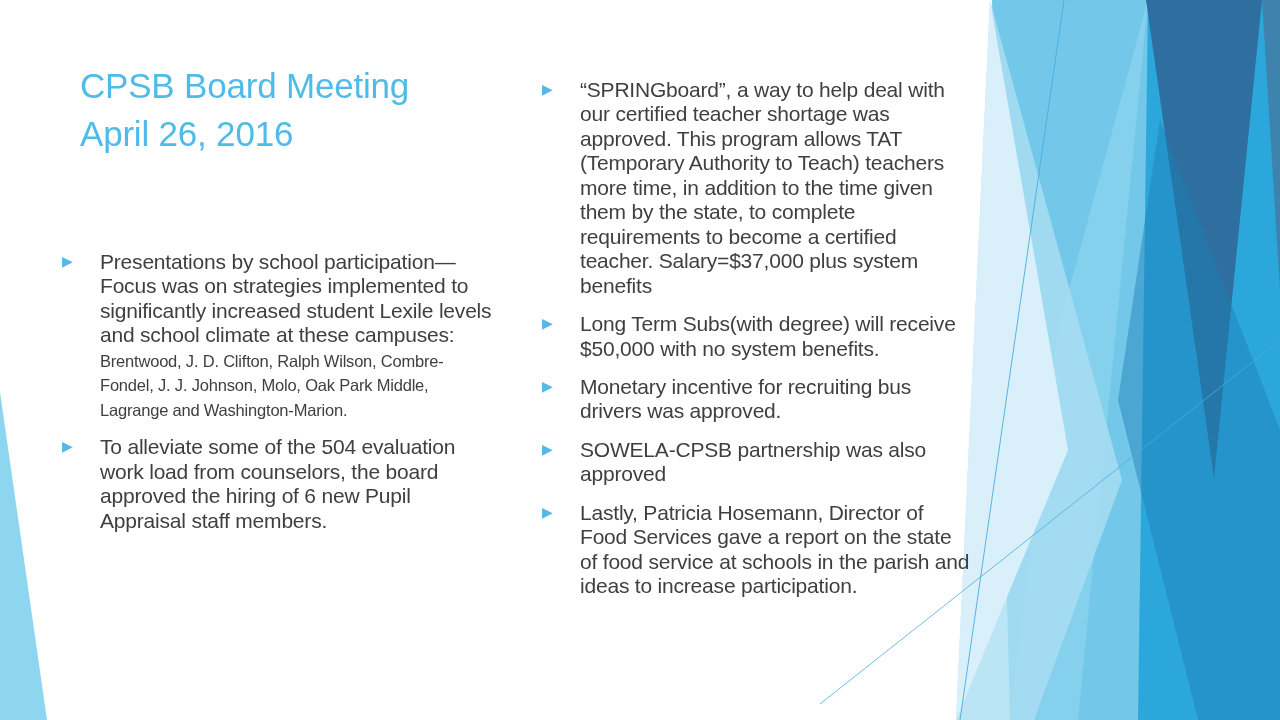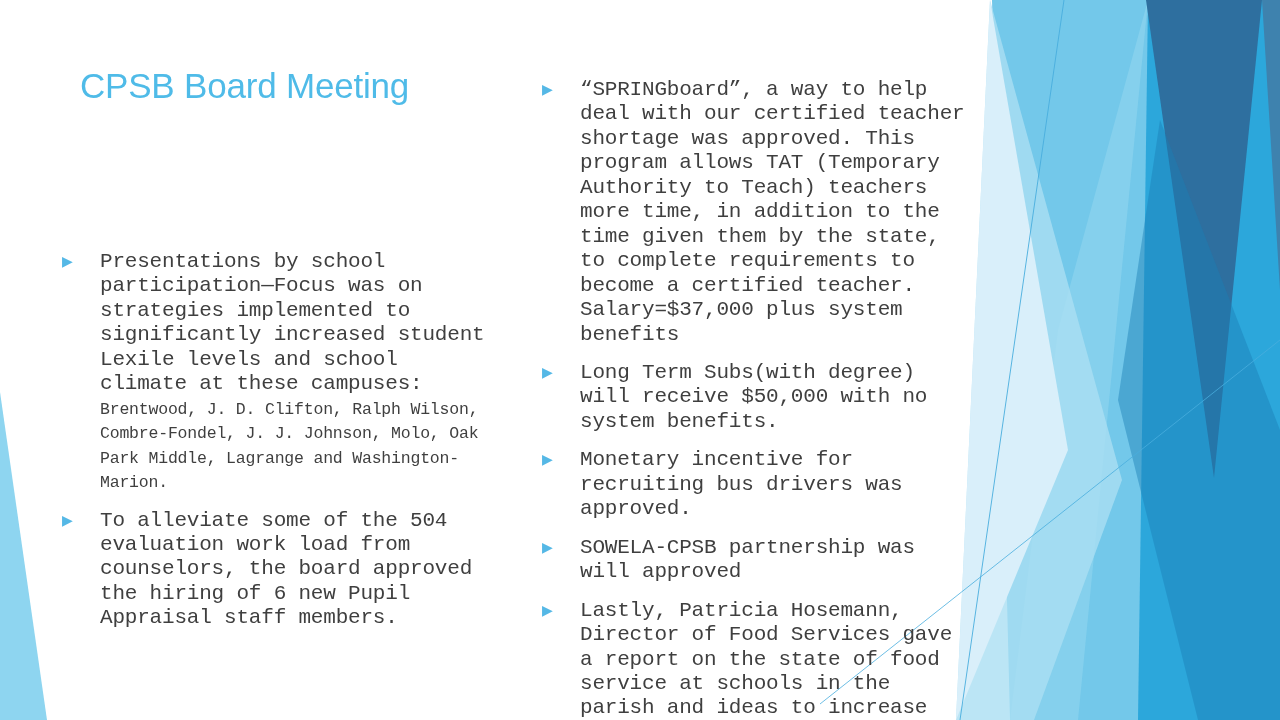--- a/index.html
+++ b/index.html
@@ -28,21 +28,21 @@
     font-size:21px;line-height:1.165;
     letter-spacing:-0.2px;
   }
   .bullet-icon{
     flex:0 0 38px;
     color:#55b8e6;
     font-size:14px;
     line-height:23px;
     user-select:none;
   }
-  .bullet-text{flex:1 1 auto;font-family:Liberation Mono, monospace;}
+  .bullet-text{flex:1 1 auto;}
   .bullet-detail{font-size:16.5px;line-height:1.2;}
 </style>
 </head>
 <body>
 
 <div class="slide">
 
   <svg class="bg" viewBox="0 0 1280 720" aria-hidden="true">
 
     <polygon points="1120,0 1280,0 1280,720 1018,720" fill="#2ca7db"></polygon>
@@ -54,20 +54,21 @@
     <polygon points="990,0 1122,480 1034,720 956,720" fill="#aadef2" opacity="0.8"></polygon>
     <polygon points="990,0 1068,450 956,720" fill="#d9effa"></polygon>
     <line x1="1064" y1="0" x2="960" y2="720" stroke="#49aede" stroke-width="1" opacity="0.9"></line>
     <line x1="1280" y1="340" x2="820" y2="704" stroke="#49aede" stroke-width="1" opacity="0.8"></line>
 
     <polygon points="0,392 0,720 47,720" fill="#8ed5f0"></polygon>
   </svg>
 
   <div class="title">
     <div>CPSB Board Meeting</div>
+    <div>April 26, 2016</div>
   </div>
 
   <div class="col col-left">
     <ul class="bullets">
       <li>
         <span class="bullet-icon">▶</span>
         <span class="bullet-text"><span>Presentations by school participation—Focus was on strategies implemented to significantly increased student Lexile levels and school climate at these campuses: </span><span class="bullet-detail">Brentwood, J. D. Clifton, Ralph Wilson, Combre-Fondel, J. J. Johnson, Molo, Oak Park Middle, Lagrange and Washington-Marion.</span></span>
       </li>
       <li>
         <span class="bullet-icon">▶</span>
@@ -85,21 +86,21 @@
       <li>
         <span class="bullet-icon">▶</span>
         <span class="bullet-text">Long Term Subs(with degree) will receive $50,000 with no system benefits.</span>
       </li>
       <li>
         <span class="bullet-icon">▶</span>
         <span class="bullet-text">Monetary incentive for recruiting bus drivers was approved.</span>
       </li>
       <li>
         <span class="bullet-icon">▶</span>
-        <span class="bullet-text">SOWELA-CPSB partnership was will approved</span>
+        <span class="bullet-text">SOWELA-CPSB partnership was also approved</span>
       </li>
       <li>
         <span class="bullet-icon">▶</span>
         <span class="bullet-text">Lastly, Patricia Hosemann, Director of Food Services gave a report on the state of food service at schools in the parish and ideas to increase participation.</span>
       </li>
     </ul>
   </div>
 
 </div>
 

